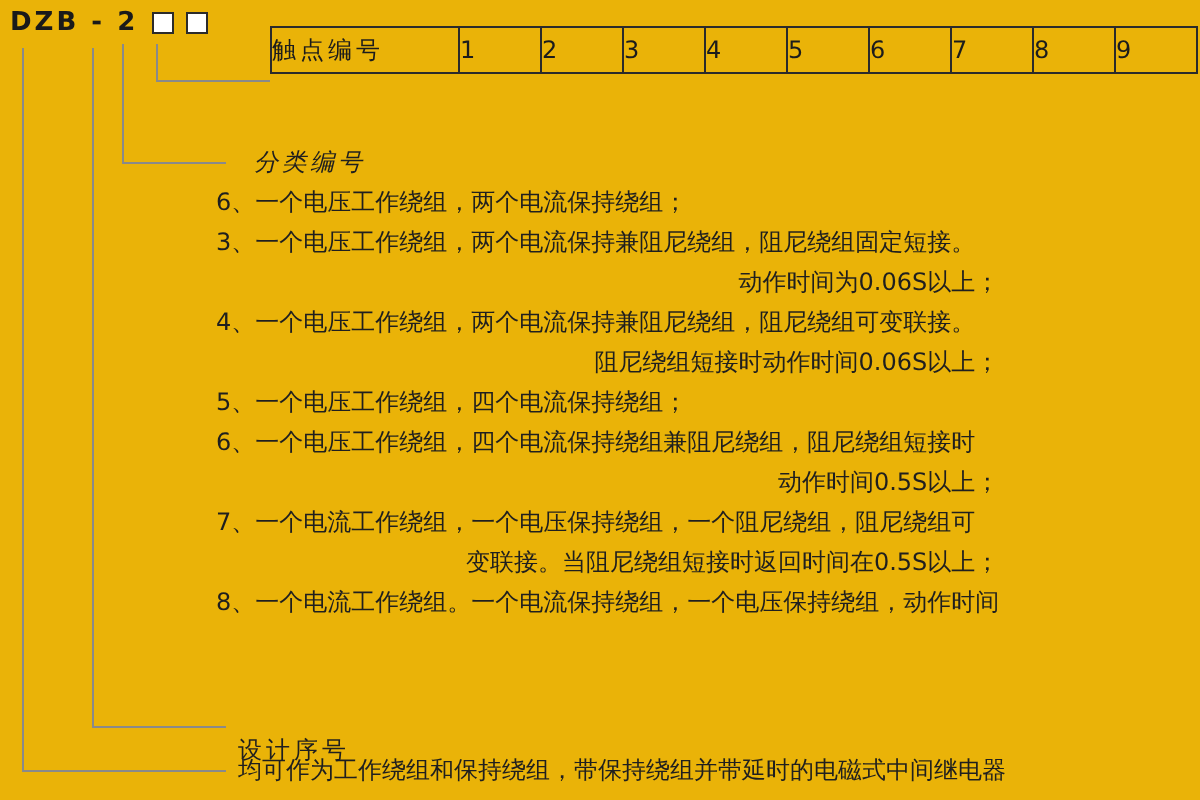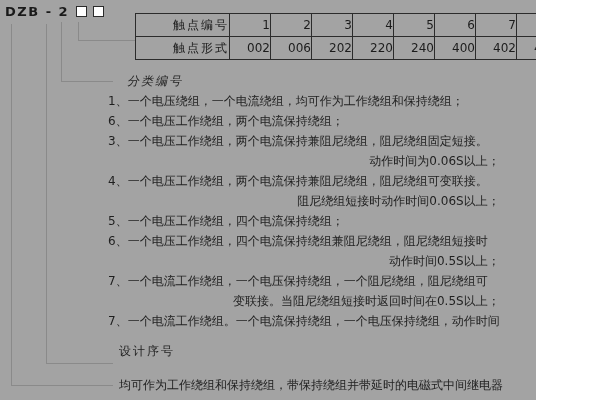--- a/index.html
+++ b/index.html
@@ -1,28 +1,28 @@
 <!DOCTYPE html>
 <html><head>
 <meta charset="utf-8">
 <style>
   html,body{margin:0;padding:0;background:#ffffff;}
   .canvas{
-    position:relative;width:536px;height:400px;background:#a3a3a3;overflow:hidden;
+    position:relative;width:600px;height:400px;background:#eab308;overflow:hidden;
     font-family:"DejaVu Sans","Liberation Sans",sans-serif;color:#1f1f1f;
   }
   
   .model{position:absolute;left:5px;top:4px;display:flex;align-items:center;
          font-size:13px;font-weight:600;letter-spacing:1.5px;color:#1a1a1a;}
   .model .boxes{display:flex;gap:6px;margin-left:7px;}
   .model .ph{width:9px;height:9px;border:1.4px solid #2b2b2b;display:inline-block;background:#fff;}
   
   .ctable{position:absolute;left:135px;top:13px;border-collapse:collapse;
           font-size:12px;color:#1c1c1c;}
-  .ctable td{border:1.2px solid #2b2b2b;height:22px;text-align:right;
+  .ctable td{border:1.2px solid #2b2b2b;height:22px;text-align:left;
              padding:0;min-width:40px;width:40px;}
   .ctable td.lbl{min-width:93px;width:93px;letter-spacing:2px;}
   
   .ln{position:absolute;background:#8a8a8a;}
   .v{width:1px;}
   .h{height:1px;}
   
   .t{position:absolute;font-size:12px;line-height:14px;white-space:nowrap;color:#1f1f1f;}
   .clist{position:absolute;left:97px;top:91px;font-size:12px;color:#1f1f1f;}
   .clist div{height:20px;line-height:20px;white-space:nowrap;}
@@ -50,61 +50,48 @@
       <td>1</td>
       <td>2</td>
       <td>3</td>
       <td>4</td>
       <td>5</td>
       <td>6</td>
       <td>7</td>
       <td>8</td>
       <td>9</td>
     </tr>
-    <tr>
-      <td class="lbl lbltext">触点形式</td>
-      <td>002</td>
-      <td>006</td>
-      <td>202</td>
-      <td>220</td>
-      <td>240</td>
-      <td>400</td>
-      <td>402</td>
-      <td>420</td>
-      <td>600</td>
-    </tr>
   </tbody>
     </table>
 
   <div class="ln v" style="left:11px;top:24px;height:362px;"></div>
   <div class="ln h" style="left:11px;top:385px;width:102px;"></div>
 
   <div class="ln v" style="left:46px;top:24px;height:340px;"></div>
   <div class="ln h" style="left:46px;top:363px;width:67px;"></div>
 
   <div class="ln v" style="left:61px;top:22px;height:60px;"></div>
   <div class="ln h" style="left:61px;top:81px;width:52px;"></div>
 
   <div class="ln v" style="left:78px;top:22px;height:19px;"></div>
   <div class="ln h" style="left:78px;top:40px;width:57px;"></div>
 
   <div class="t lbltext" style="left:127px;top:74px;font-style:italic;">分类编号</div>
 
   <div class="clist">
-    <div class="num">1、一个电压绕组，一个电流绕组，均可作为工作绕组和保持绕组；</div>
     <div class="num">6、一个电压工作绕组，两个电流保持绕组；</div>
     <div class="num">3、一个电压工作绕组，两个电流保持兼阻尼绕组，阻尼绕组固定短接。</div>
     <div class="cont">动作时间为0.06S以上；</div>
     <div class="num">4、一个电压工作绕组，两个电流保持兼阻尼绕组，阻尼绕组可变联接。</div>
     <div class="cont">阻尼绕组短接时动作时间0.06S以上；</div>
     <div class="num">5、一个电压工作绕组，四个电流保持绕组；</div>
     <div class="num">6、一个电压工作绕组，四个电流保持绕组兼阻尼绕组，阻尼绕组短接时</div>
     <div class="cont">动作时间0.5S以上；</div>
     <div class="num">7、一个电流工作绕组，一个电压保持绕组，一个阻尼绕组，阻尼绕组可</div>
     <div class="cont">变联接。当阻尼绕组短接时返回时间在0.5S以上；</div>
-    <div class="num">7、一个电流工作绕组。一个电流保持绕组，一个电压保持绕组，动作时间</div>
+    <div class="num">8、一个电流工作绕组。一个电流保持绕组，一个电压保持绕组，动作时间</div>
   </div>
 
-  <div class="t lbltext" style="left:119px;top:344px;">设计序号</div>
+  <div class="t lbltext" style="left:119px;top:368px;">设计序号</div>
 
   <div class="t" style="left:119px;top:378px;">均可作为工作绕组和保持绕组，带保持绕组并带延时的电磁式中间继电器</div>
 
 </div>
 
 </body></html>

